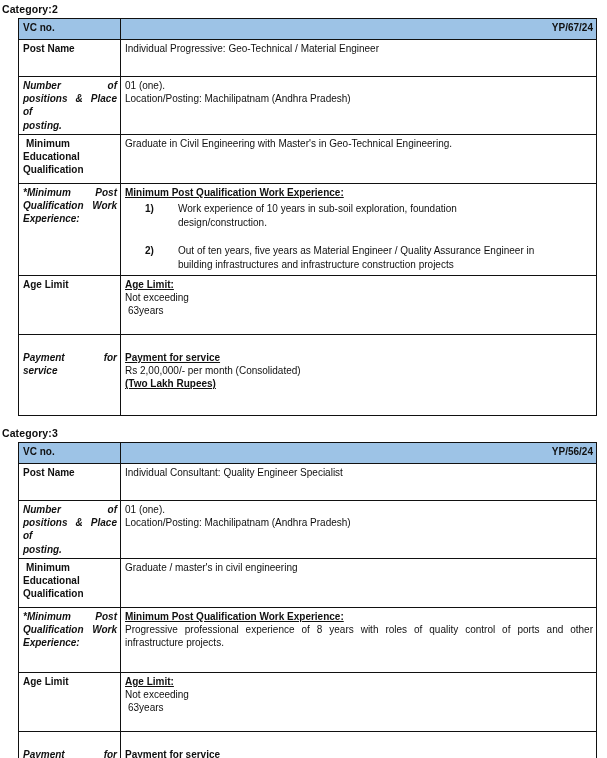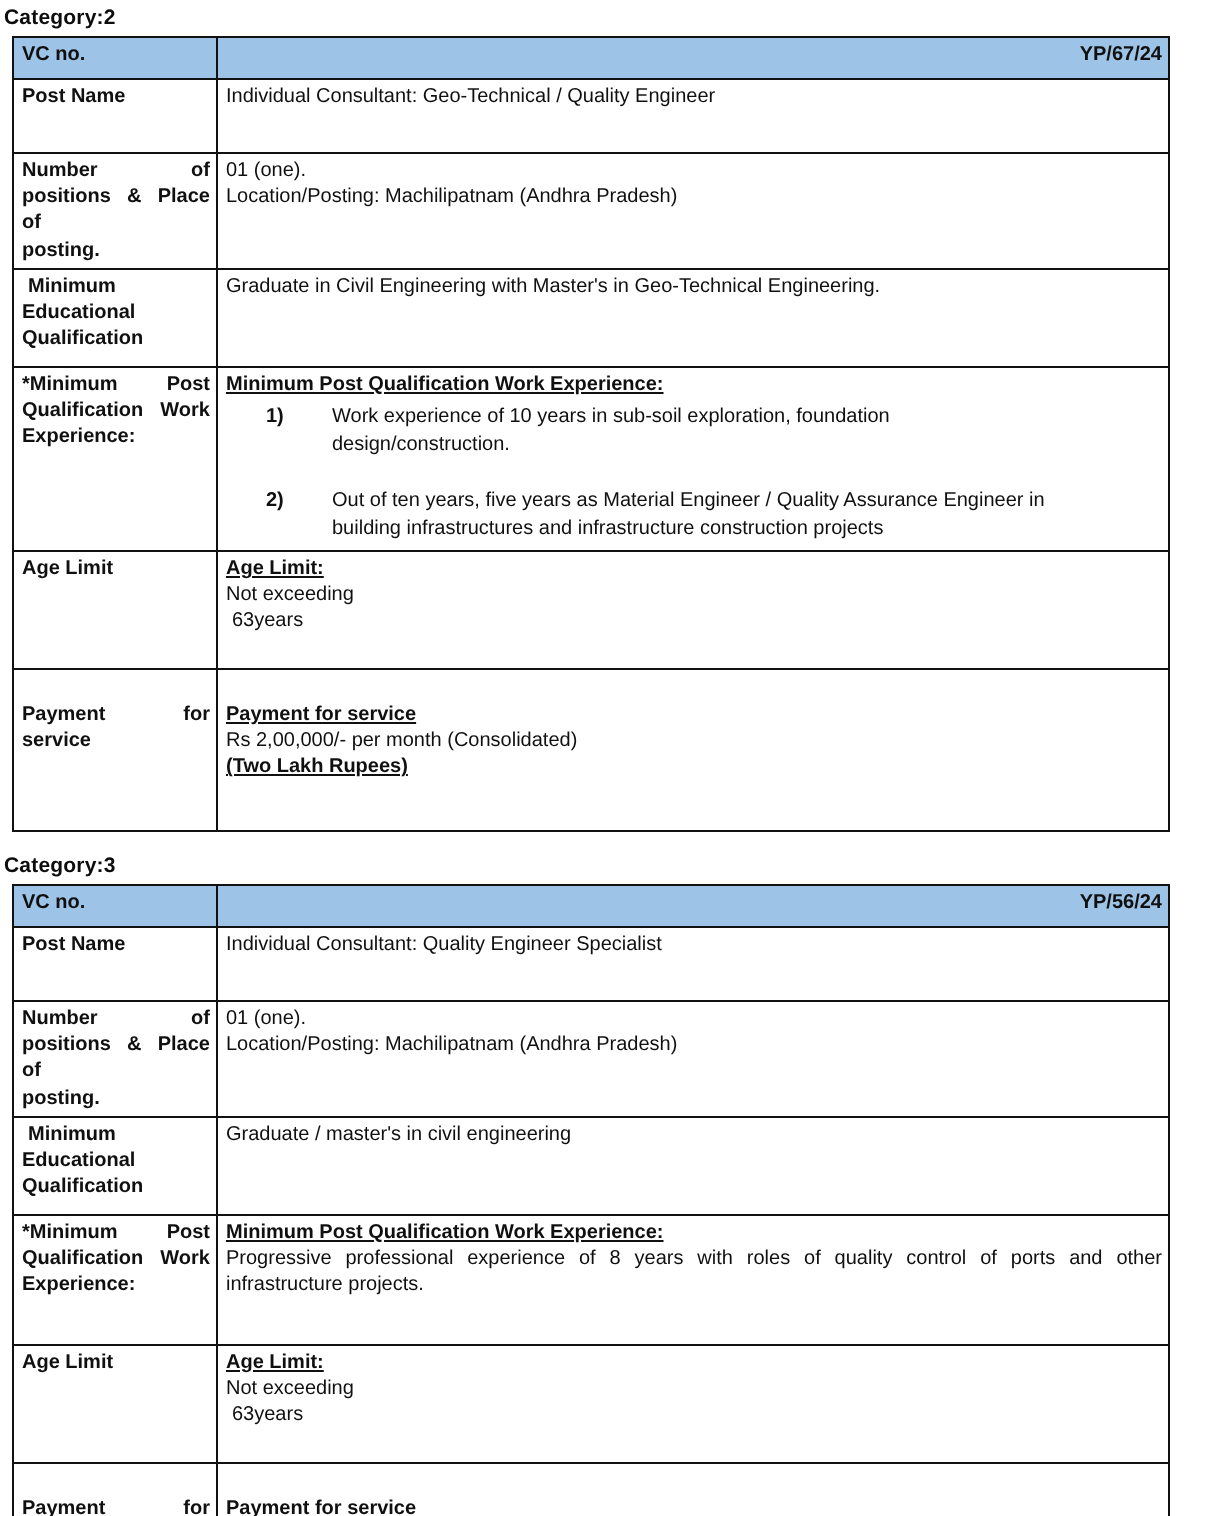--- a/index.html
+++ b/index.html
@@ -27,21 +27,21 @@
     margin: 0 0 3px 2px;
     letter-spacing: 0.1px;
   }
   .cat1-label { padding-top: 3px; }
   .cat2-label { padding-top: 11px; }
 
   table.vc-table {
     border-collapse: collapse;
     table-layout: fixed;
     width: 578px;
-    margin-left: 6px;
+    margin-left: 18px;
     border: 1.4px solid #111;
   }
   table.vc-table td {
     border: 1px solid #111;
     vertical-align: top;
     padding: 2px 3px 2px 4px;
     font-size: 10px;
     line-height: 1.32;
   }
   col.c-label { width: 102px; }
@@ -57,20 +57,21 @@
   }
   td.label-cell.nojust {
     text-align: left;
     text-align-last: left;
     -moz-text-align-last: left;
   }
   td.label-cell .lbl-line {
     display: block;
     text-align: justify;
     text-align-last: justify;
+    font-style: italic;
     -moz-text-align-last: justify;
   }
   td.label-cell .lbl-line.last {
     text-align-last: left;
     -moz-text-align-last: left;
   }
   td.value-cell {
     padding-left: 4px;
   }
 
@@ -121,21 +122,21 @@
         <col class="c-value">
       </colgroup>
     <tbody>
       <tr class="header-row">
         <td class="label-cell nojust">VC no.</td>
         <td class="value-cell">YP/67/24</td>
       </tr>
 
       <tr>
         <td class="label-cell nojust" style="height:32px;">Post Name</td>
-        <td class="value-cell">Individual Consultant: Geo-Technical / Quality Engineer</td>
+        <td class="value-cell">Individual Progressive: Geo-Technical / Material Engineer</td>
       </tr>
 
       <tr>
         <td class="label-cell" style="height:40px;">
           <span class="lbl-line">Number of</span>
           <span class="lbl-line">positions &amp; Place of</span>
           <span class="lbl-line last">posting.</span>
         </td>
         <td class="value-cell">
           <span class="line">01 (one).</span>

